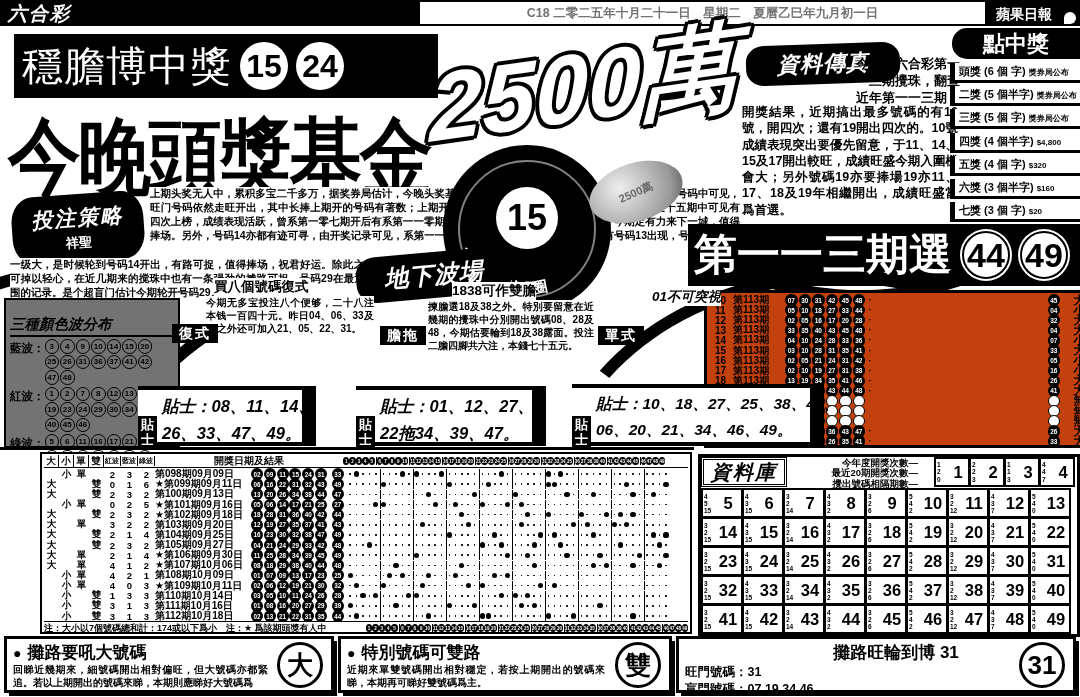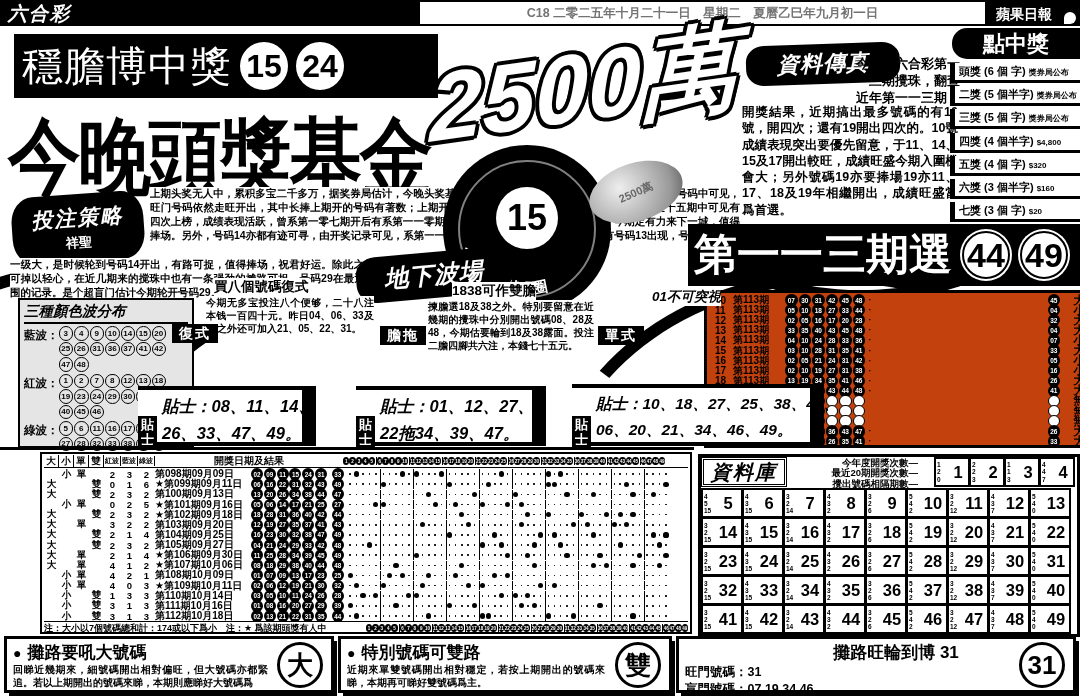--- a/index.html
+++ b/index.html
@@ -47,21 +47,21 @@
 #historyBox{position:absolute;left:704px;top:290px;width:390px;height:158px;border:3px solid #000;background:#c2410c;padding:2px 6px 2px 8px}
 .hrow{display:flex;align-items:center;height:10.1px}
 .hy{width:18px;font-size:10px;font-weight:bold}
 .hl{width:52px;font-size:10px;font-weight:bold}
 .circ{display:inline-flex;align-items:center;justify-content:center;width:12.5px;height:12.5px;border-radius:50%;background:#000;color:#fff;font-size:6.5px;font-weight:bold;margin-right:1px;flex:none}
 .circ.empty{background:#fff;border:1.4px solid #000;color:#fff}
 .circ.solid{background:#000}
 .hdot{width:8px;text-align:center;font-weight:bold;font-size:9px}
 .hsize{width:16px;font-size:11.5px;font-weight:bold;text-align:right;margin-left:8px}
 
-#colorBox{position:absolute;left:18px;top:298px;width:176px;height:150px;border:2.5px solid #000;background:#e5e5e5;padding:2px 4px}
+#colorBox{position:absolute;left:4px;top:298px;width:176px;height:150px;border:2.5px solid #000;background:#737373;padding:15px 4px}
 #colorBox .title{font-size:14.5px;font-weight:bold;font-style:italic;border-bottom:2px solid #000;padding-bottom:1px;margin-bottom:2px;white-space:nowrap}
 .wgroup{display:flex;margin-bottom:1px}
 .wname{font-size:11.5px;font-weight:bold;white-space:nowrap;margin-top:2px}
 .wnums{display:flex;flex-wrap:wrap;width:118px}
 .wcirc{display:inline-flex;align-items:center;justify-content:center;width:14.5px;height:14.5px;border:1.3px solid #000;border-radius:50%;font-size:8px;font-weight:bold;margin:0 1px 1px 0;flex:none}
 
 .uglogo{position:absolute;left:356px;top:252px;width:156px;height:46px;background:#000;color:#fff;border-radius:20px/18px;transform:rotate(-5deg);display:flex;align-items:center;justify-content:center;font-size:24px;font-weight:bold;font-style:italic;letter-spacing:1px}
 .ugsub{position:absolute;left:468px;top:294px;width:42px;height:19px;background:#000;color:#fff;display:flex;align-items:center;justify-content:center;font-size:12px;font-weight:bold}
 .sectitle{position:absolute;font-size:13.5px;font-weight:bold;white-space:nowrap;background:#fff}
 .sectext{position:absolute;font-size:10px;font-weight:bold;line-height:1.3;text-align:justify;background:#fff}

